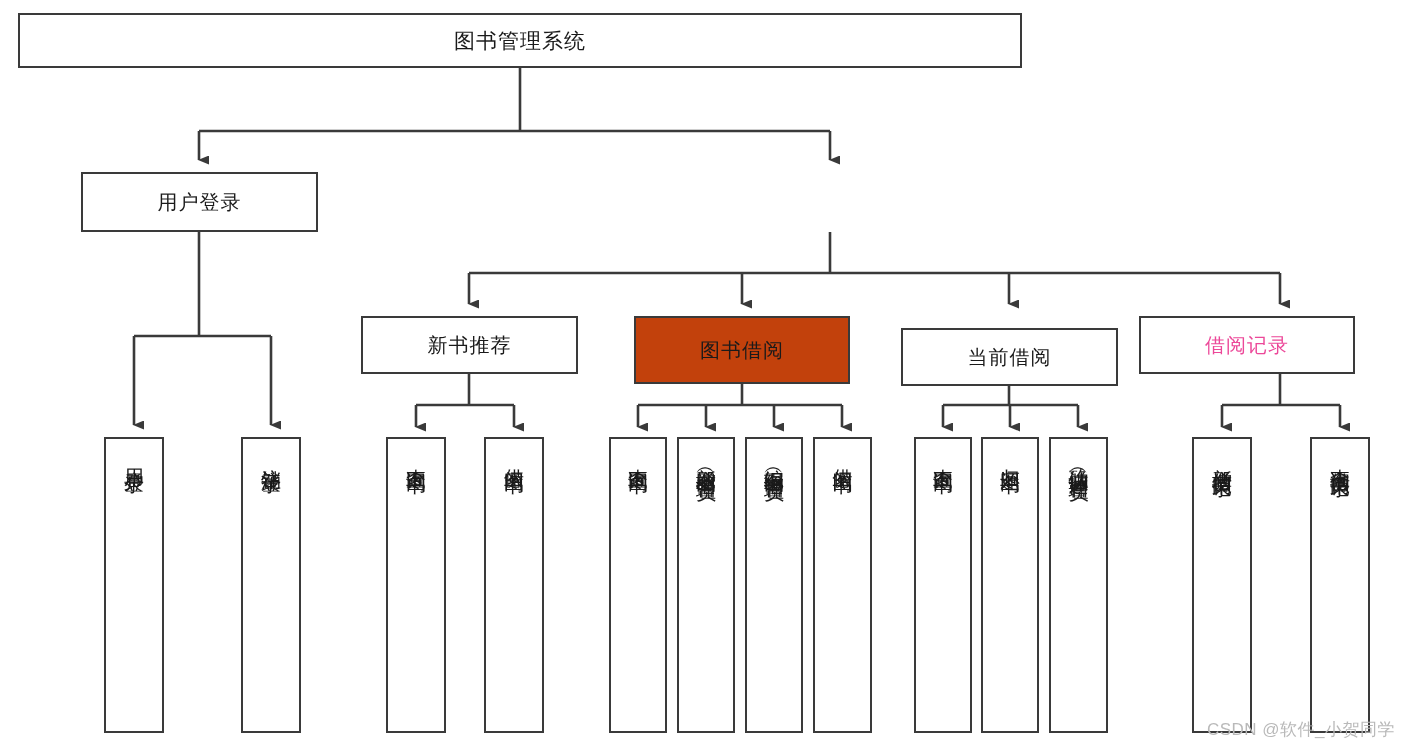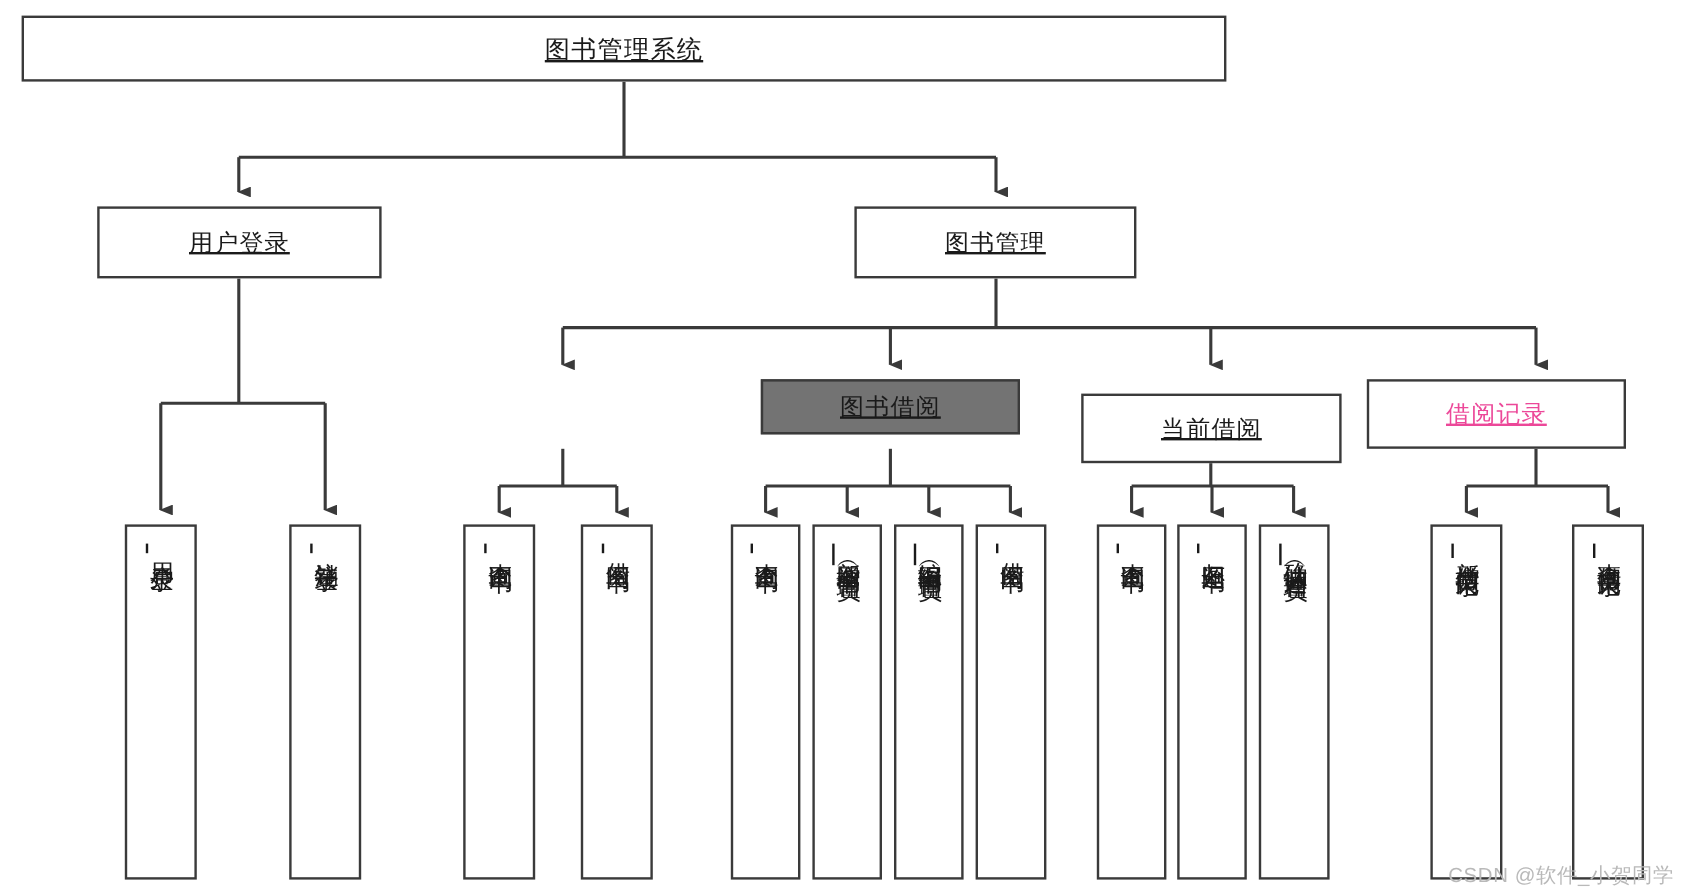--- a/index.html
+++ b/index.html
@@ -29,21 +29,20 @@
   .node {
     position: absolute;
     box-sizing: border-box;
     border: 2px solid #3a3a3a;
     background: #ffffff;
     display: flex;
     align-items: center;
     justify-content: center;
     color: #1a1a1a;
     z-index: 2;
-    text-decoration: underline;
   }
   .node.root {
     font-size: 21px;
     border-width: 2px;
   }
   .node.level2 {
     font-size: 20px;
   }
   .node.level3 {
     font-size: 20px;
@@ -134,25 +133,25 @@
     </g>
   </svg>
 
   <div class="node root" style="left: 18px; top: 13px; width: 1004px; height: 55px; border-color: rgb(58, 58, 58); background: rgb(255, 255, 255); color: rgb(26, 26, 26);">
     <span class="hlabel">图书管理系统</span>
   </div>
 
   <div class="node level2" style="left: 81px; top: 172px; width: 237px; height: 60px; border-color: rgb(58, 58, 58); background: rgb(255, 255, 255); color: rgb(26, 26, 26);">
     <span class="hlabel">用户登录</span>
   </div>
-  <div class="node level2" style="left: 712px; top: 172px; width: 235px; height: 60px; border-color: rgb(58, 58, 58); background: rgb(255, 255, 255); color: rgb(26, 26, 26);">
-    <span class="hlabel">图书管理</span>
-  </div>
-
-  <div class="node level3" style="left: 634px; top: 316px; width: 216px; height: 46px; border-color: rgb(58, 58, 58); background: #737373; color: rgb(26, 26, 26); align-items: center;">
+
+  <div class="node level3" style="left: 361px; top: 316px; width: 217px; height: 58px; border-color: rgb(58, 58, 58); background: rgb(255, 255, 255); color: rgb(26, 26, 26);">
+    <span class="hlabel">新书推荐</span>
+  </div>
+  <div class="node level3" style="left: 634px; top: 316px; width: 216px; height: 68px; border-color: rgb(58, 58, 58); background: #c2410c; color: rgb(26, 26, 26); align-items: center;">
     <span class="hlabel">图书借阅</span>
   </div>
   <div class="node level3" style="left: 901px; top: 328px; width: 217px; height: 58px; border-color: rgb(58, 58, 58); background: rgb(255, 255, 255); color: rgb(26, 26, 26);">
     <span class="hlabel">当前借阅</span>
   </div>
   <div class="node level3" style="left: 1139px; top: 316px; width: 216px; height: 58px; border-color: rgb(58, 58, 58); background: rgb(255, 255, 255); color: #ec4899;">
     <span class="hlabel">借阅记录</span>
   </div>
 
   <div class="node leaf" style="left: 104px; top: 437px; width: 60px; height: 296px; border-color: rgb(58, 58, 58); background: rgb(255, 255, 255); color: rgb(26, 26, 26);">

